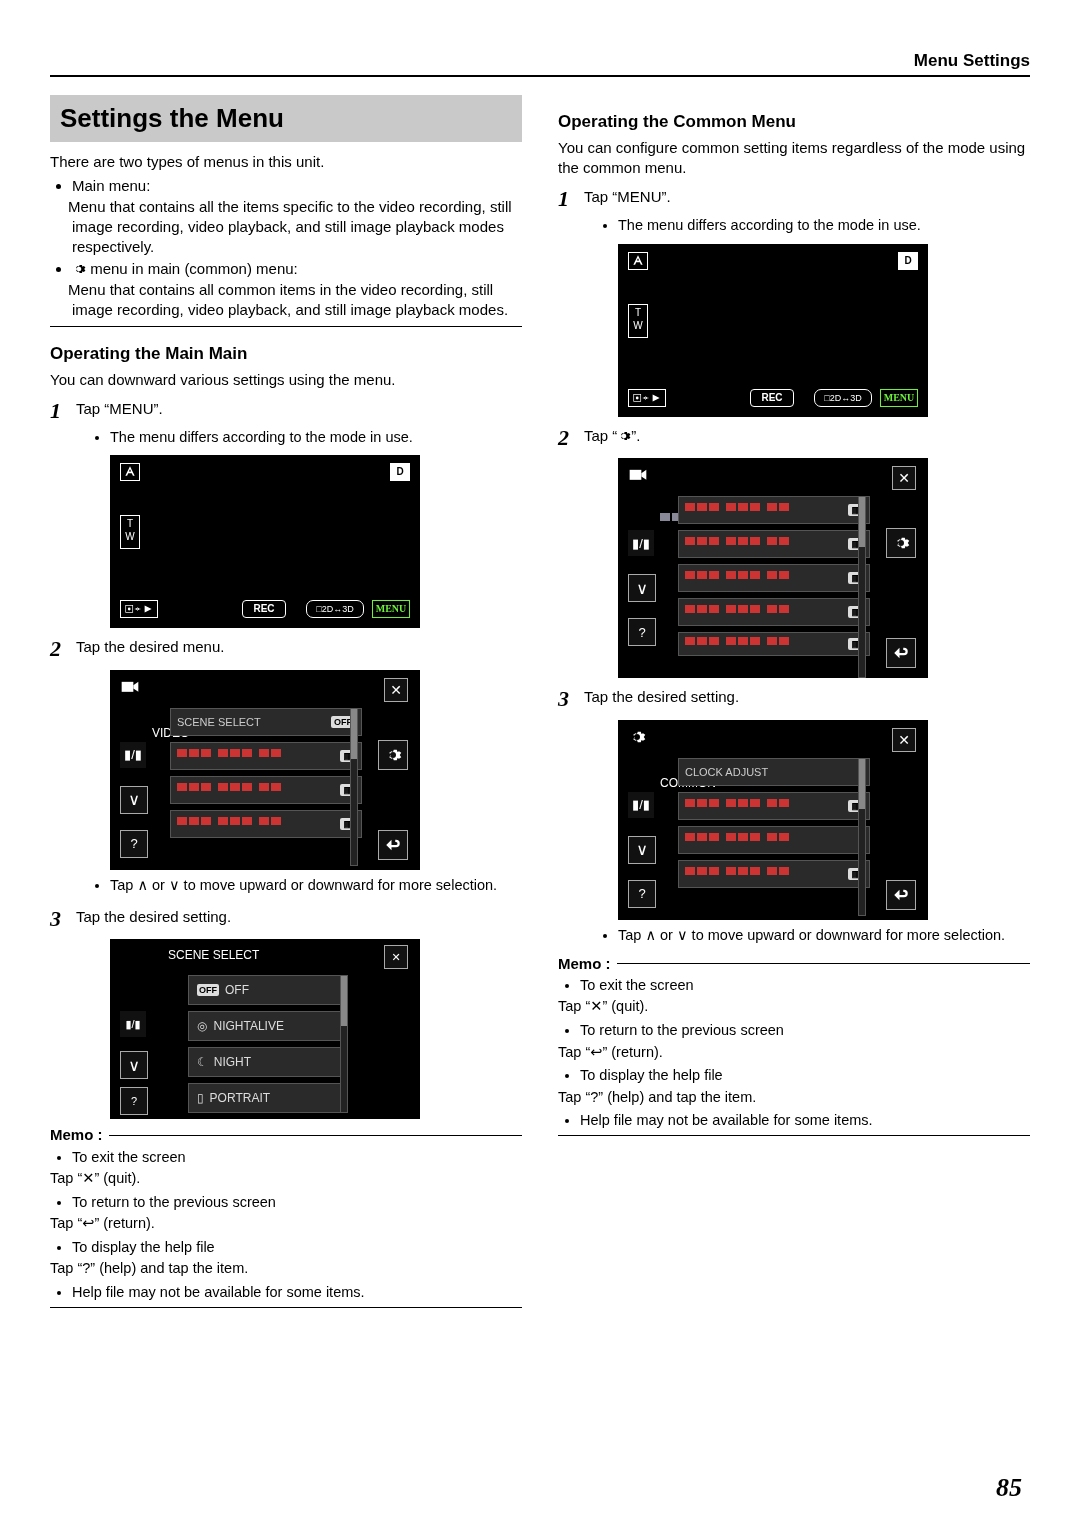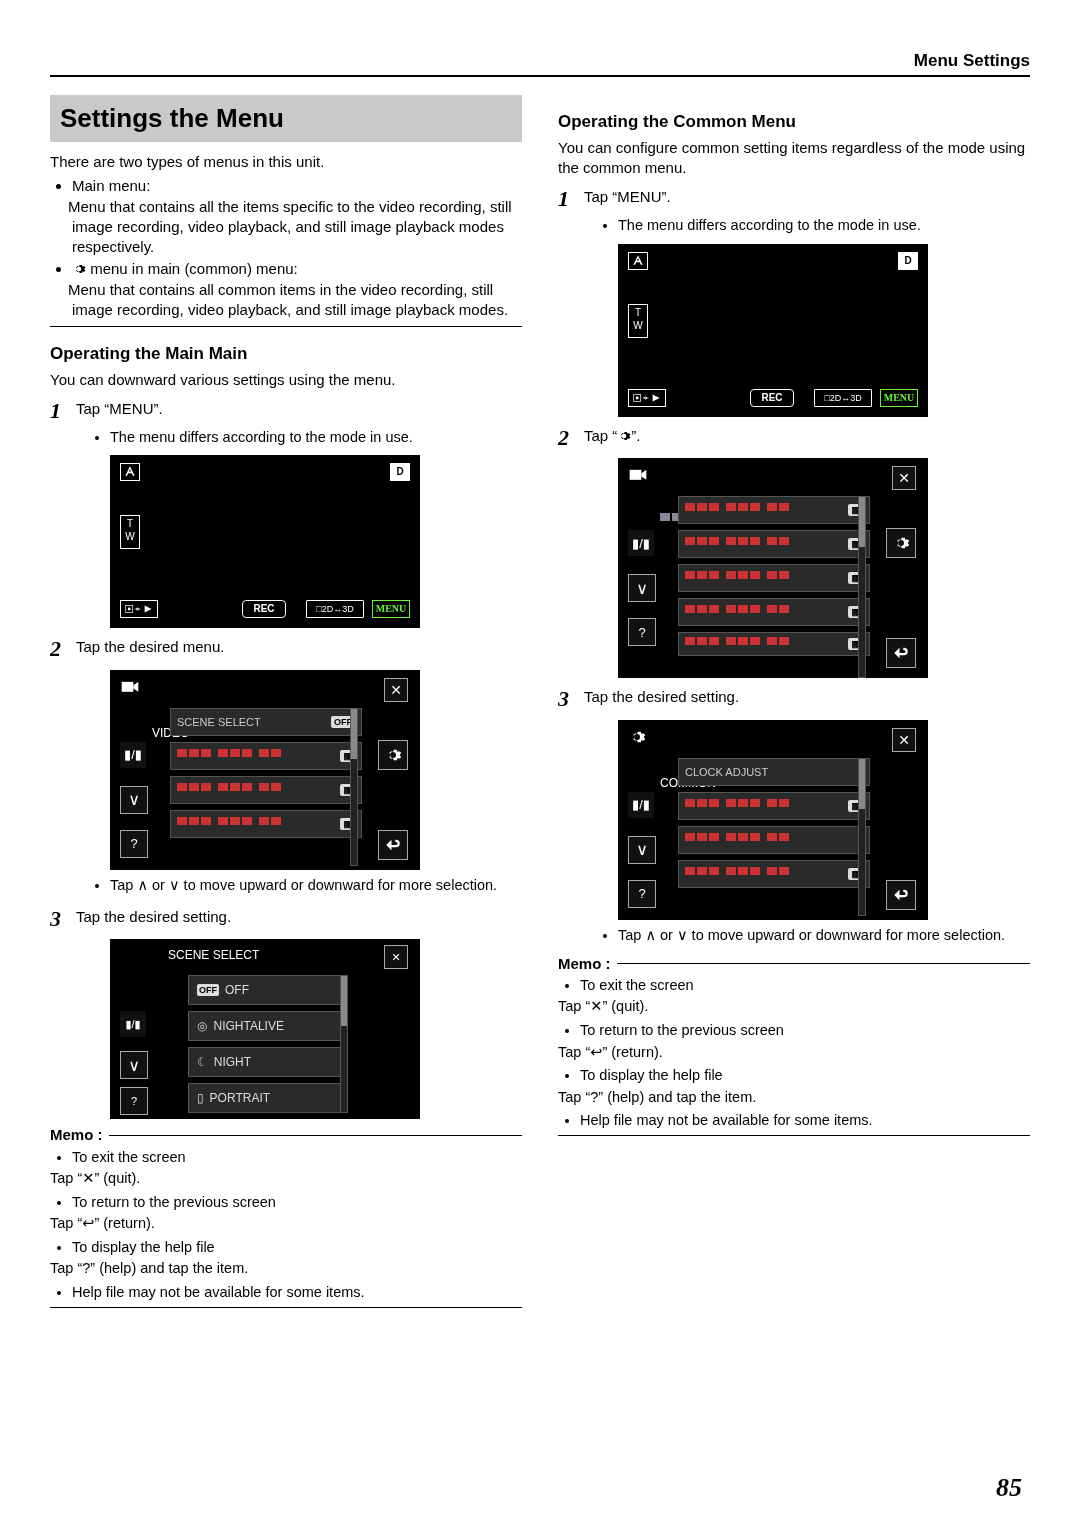--- a/index.html
+++ b/index.html
@@ -90,21 +90,21 @@
     text-align: center;
     line-height: 14px;
     font-size: 10px;
     padding: 1px 1px;
   }
   .cam .ic-top { left: 10px; top: 8px; width: 16px; height: 14px; }
   .cam .d { right: 10px; top: 8px; width: 16px; height: 14px; background:#fff; color:#000; font-weight:bold; border:1px solid #fff;}
   .cam .tw { left: 10px; top: 60px; width: 16px; height: 30px; line-height: 13px; }
   .cam .playbtn { left: 10px; bottom: 10px; width: 34px; height: 14px; display:flex; align-items:center; justify-content:center;}
   .cam .rec { left: 132px; bottom: 10px; width: 40px; height: 14px; border-radius:4px; font-weight:bold;}
-  .cam .mode23 { left: 196px; bottom: 10px; width: 54px; height: 14px; font-size:9px; border-radius:1px;}
+  .cam .mode23 { left: 196px; bottom: 10px; width: 54px; height: 14px; font-size:9px; border-radius:7px;}
   .cam .menu { right: 10px; bottom: 10px; width: 34px; height: 14px; color:#6cf23a; border-color:#6cf23a; font-weight:bold;font-family:Liberation Serif, serif;}
   
   .mlist {
     width: 310px;
     height: 200px;
     background: #000;
     margin: 6px 0 6px 60px;
     position: relative;
     color: #fff;
     font-size: 11px;

